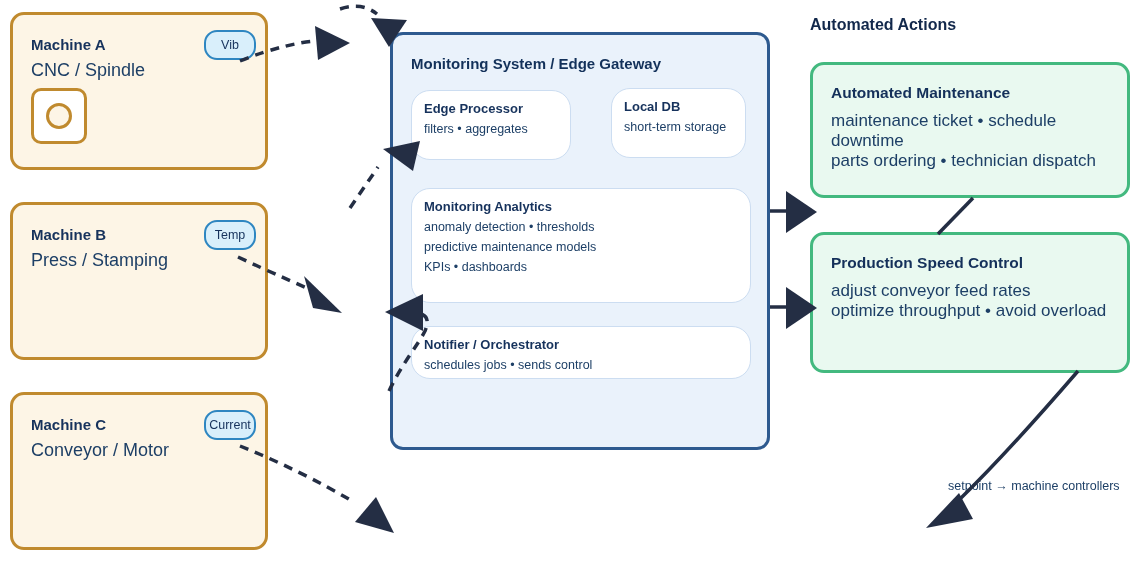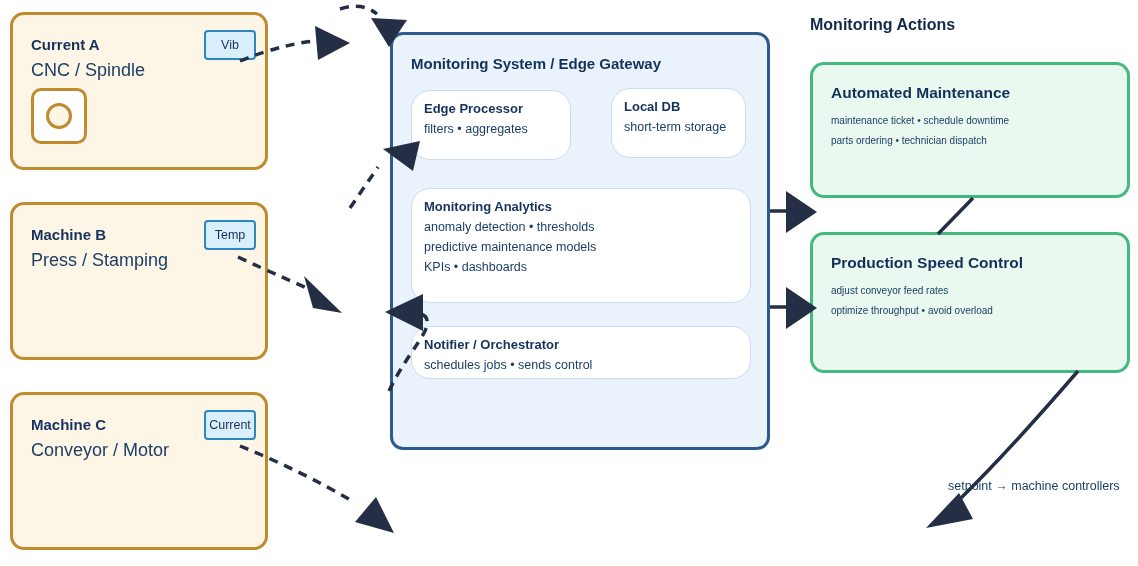--- a/index.html
+++ b/index.html
@@ -5,21 +5,21 @@
   html,body{margin:0;padding:0;background:#ffffff;}
   body{font-family:"Liberation Sans", sans-serif;}
   .canvas{position:relative;width:1138px;height:566px;background:#ffffff;overflow:hidden;}
 
   
   .machine{position:absolute;left:10px;width:258px;height:158px;box-sizing:border-box;
     background:#fdf5e6;border:3px solid #c08a2e;border-radius:14px;}
   .machine .m-title{position:absolute;left:18px;top:21px;font-size:15px;font-weight:700;color:#16325c;}
   .machine .m-sub{position:absolute;left:18px;top:45px;font-size:18px;color:#1d3f66;}
   .sensor{position:absolute;right:9px;top:15px;width:52px;box-sizing:border-box;text-align:center;
-    padding:6px 0;background:#d9effb;border:2px solid #2e86c1;border-radius:4px;
+    padding:6px 0;background:#d9effb;border:2px solid #2e86c1;border-radius:13px;
     font-size:12.5px;color:#16325c;}
   .m-icon{position:absolute;left:18px;top:73px;width:56px;height:56px;box-sizing:border-box;
     background:#ffffff;border:3px solid #c08a2e;border-radius:10px;}
   .m-icon .dot{position:absolute;left:50%;top:50%;width:26px;height:26px;margin:-13px 0 0 -13px;
     box-sizing:border-box;border:3px solid #c08a2e;border-radius:50%;background:#fdf5e6;}
 
   
   .gateway{position:absolute;left:390px;top:32px;width:380px;height:418px;box-sizing:border-box;
     background:#eaf2fb;border:3px solid #2e5a8f;border-radius:13px;}
   .gw-title{position:absolute;left:18px;top:20px;font-size:15px;font-weight:700;color:#13315a;}
@@ -30,39 +30,39 @@
   .card-ep{left:18px;top:55px;width:160px;height:70px;}
   .card-db{left:218px;top:53px;width:135px;height:70px;}
   .card-an{left:18px;top:153px;width:340px;height:115px;}
   .card-no{left:18px;top:291px;width:340px;height:53px;}
 
   
   .actions-header{position:absolute;left:810px;top:16px;font-size:16px;font-weight:700;color:#12284b;}
   .action{position:absolute;left:810px;width:320px;box-sizing:border-box;
     background:#e9f9f0;border:3px solid #43b97f;border-radius:14px;padding:19px 18px;}
   .action .a-title{font-size:15.5px;font-weight:700;color:#14305a;margin-bottom:9px;}
-  .action .a-line{font-size:10px;color:#1d3f66;line-height:20px;}
+  .action .a-line{font-size:17px;color:#1d3f66;line-height:20px;}
   .act-maint{top:62px;height:136px;}
   .act-speed{top:232px;height:141px;}
 
   .edge-label{position:absolute;left:948px;top:479px;font-size:12.5px;color:#1d3f66;}
 
   
   .overlay{position:absolute;left:0;top:0;width:1138px;height:566px;pointer-events:none;z-index:10;}
   .overlay path.dash{fill:none;stroke:#242e44;stroke-width:3.5;stroke-dasharray:9 7;}
   .overlay path.solid{fill:none;stroke:#242e44;stroke-width:3.5;}
   .overlay polygon{fill:#242e44;}
 </style>
 </head>
 <body>
 
 <div class="canvas">
 
   <div class="machine" style="top:12px;">
-    <div class="m-title">Current A</div>
+    <div class="m-title">Machine A</div>
     <div class="m-sub">CNC / Spindle</div>
     <div class="sensor">Vib</div>
     <div class="m-icon">
         <div class="dot"></div>
       </div>
   </div>
 
   <div class="machine" style="top:202px;">
     <div class="m-title">Machine B</div>
     <div class="m-sub">Press / Stamping</div>
@@ -94,21 +94,21 @@
       <div class="c-line">predictive maintenance models</div>
       <div class="c-line">KPIs • dashboards</div>
     </div>
 
     <div class="card card-no">
       <div class="c-title">Notifier / Orchestrator</div>
       <div class="c-line">schedules jobs • sends control</div>
     </div>
   </div>
 
-  <div class="actions-header">Monitoring Actions</div>
+  <div class="actions-header">Automated Actions</div>
 
   <div class="action act-maint">
     <div class="a-title">Automated Maintenance</div>
     <div class="a-line">maintenance ticket • schedule downtime</div>
     <div class="a-line">parts ordering • technician dispatch</div>
   </div>
 
   <div class="action act-speed">
     <div class="a-title">Production Speed Control</div>
     <div class="a-line">adjust conveyor feed rates</div>

